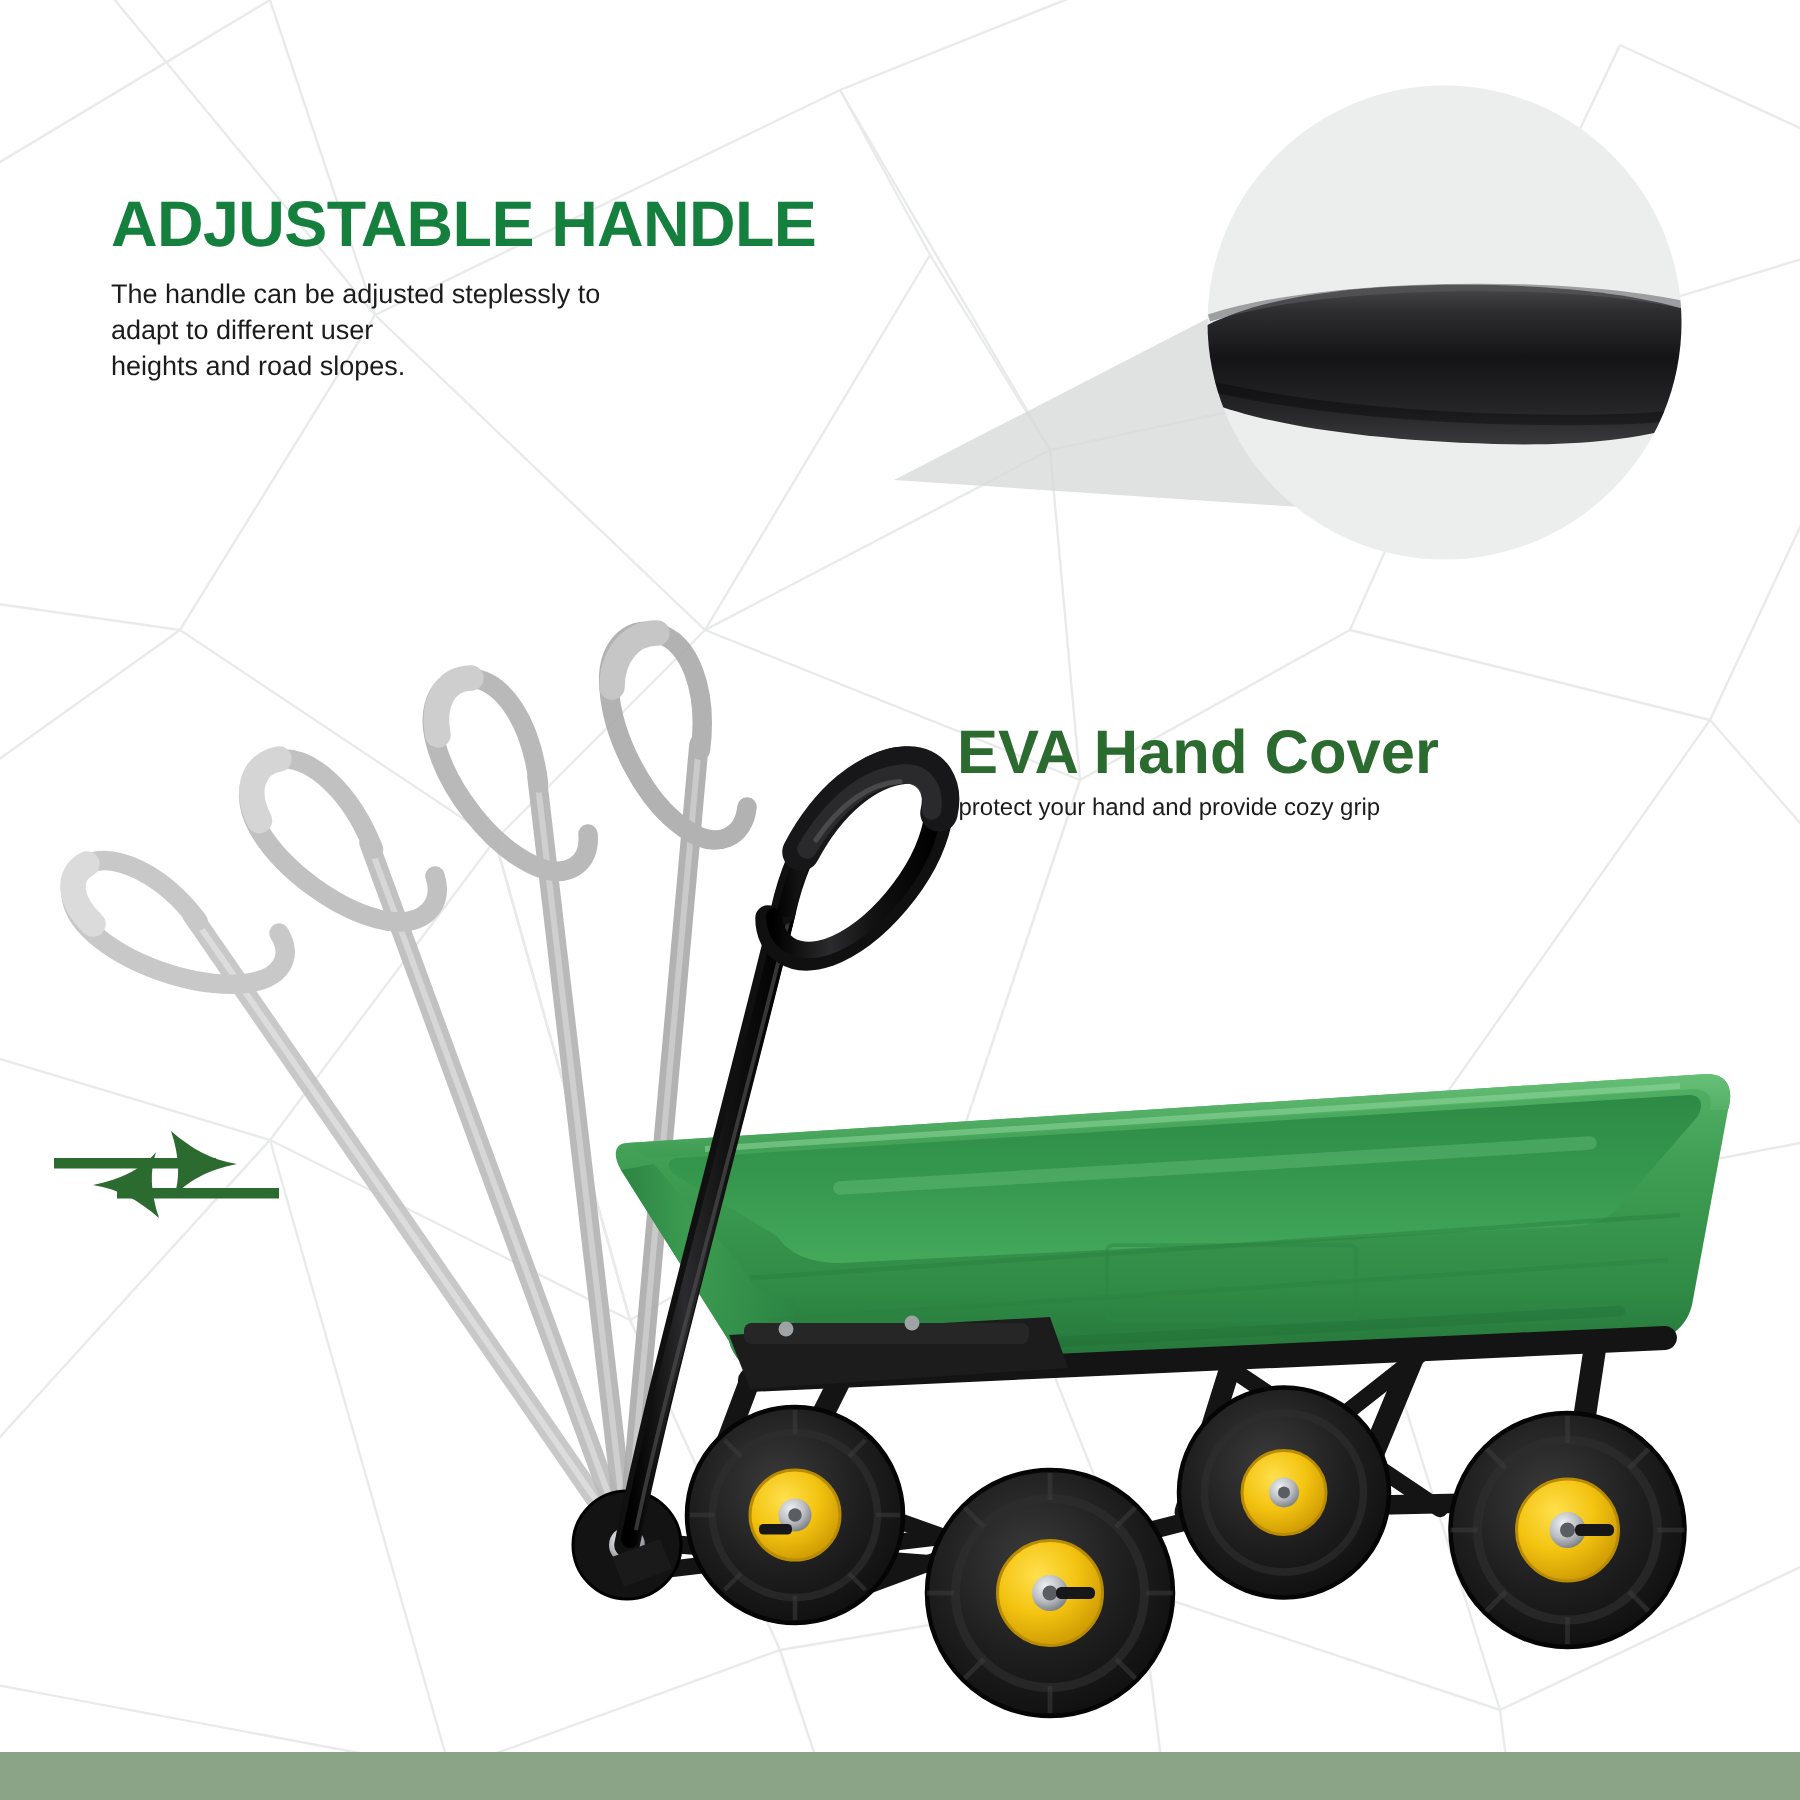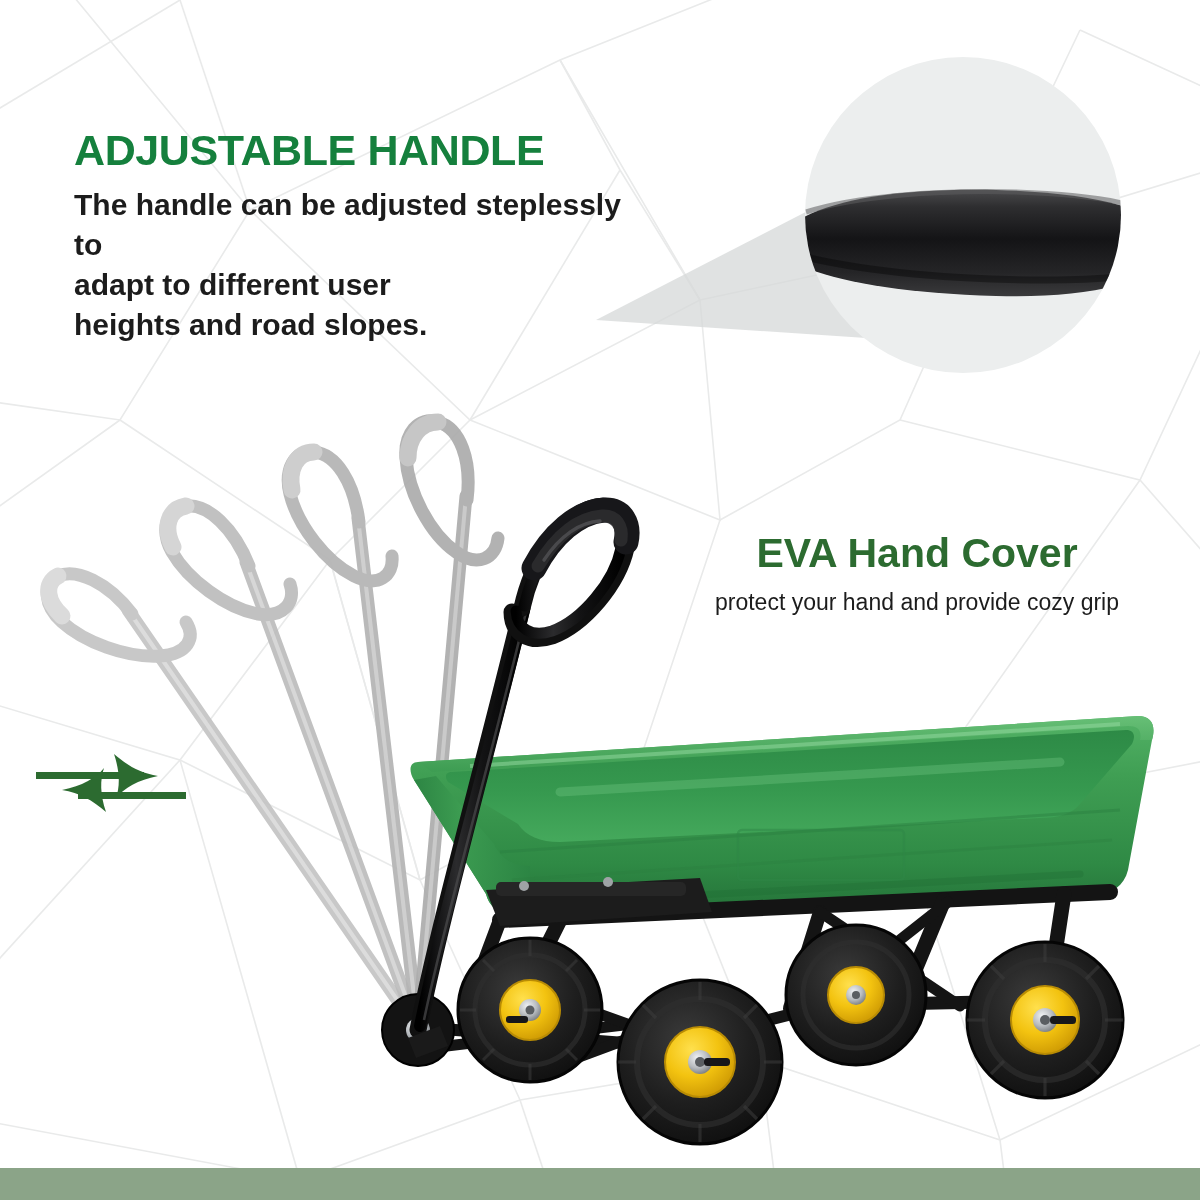--- a/index.html
+++ b/index.html
@@ -49,47 +49,46 @@
     z-index: 5;
   }
   .headline {
     font-size: 43px;
     font-weight: bold;
     letter-spacing: -0.4px;
     line-height: 1.05;
     margin: 0 0 12px 0;
   }
   .body-copy {
-    font-size: 30px;
-    font-weight: bold;
+    font-size: 18px;
+    font-weight: normal;
     line-height: 1.33;
     color: #1c1c1c;
     margin: 0;
     white-space: pre-line;
   }
 
   #eva-block {
     position: absolute;
     left: 638px;
-    top: 532px;
+    top: 480px;
     width: 558px;
     z-index: 5;
-    text-align: center;
   }
   .eva-title {
     font-size: 41px;
     font-weight: bold;
     line-height: 1.05;
     margin: 0 0 6px 0;
   }
   .eva-sub {
-    font-size: 23px;
+    font-size: 16px;
     line-height: 1.25;
     color: #1c1c1c;
-    margin: 13px;
+    margin: 1px;
   }
 
   
   #callout {
     position: absolute;
     left: 596px;
     top: 40px;
     width: 540px;
     height: 440px;
     z-index: 3;

